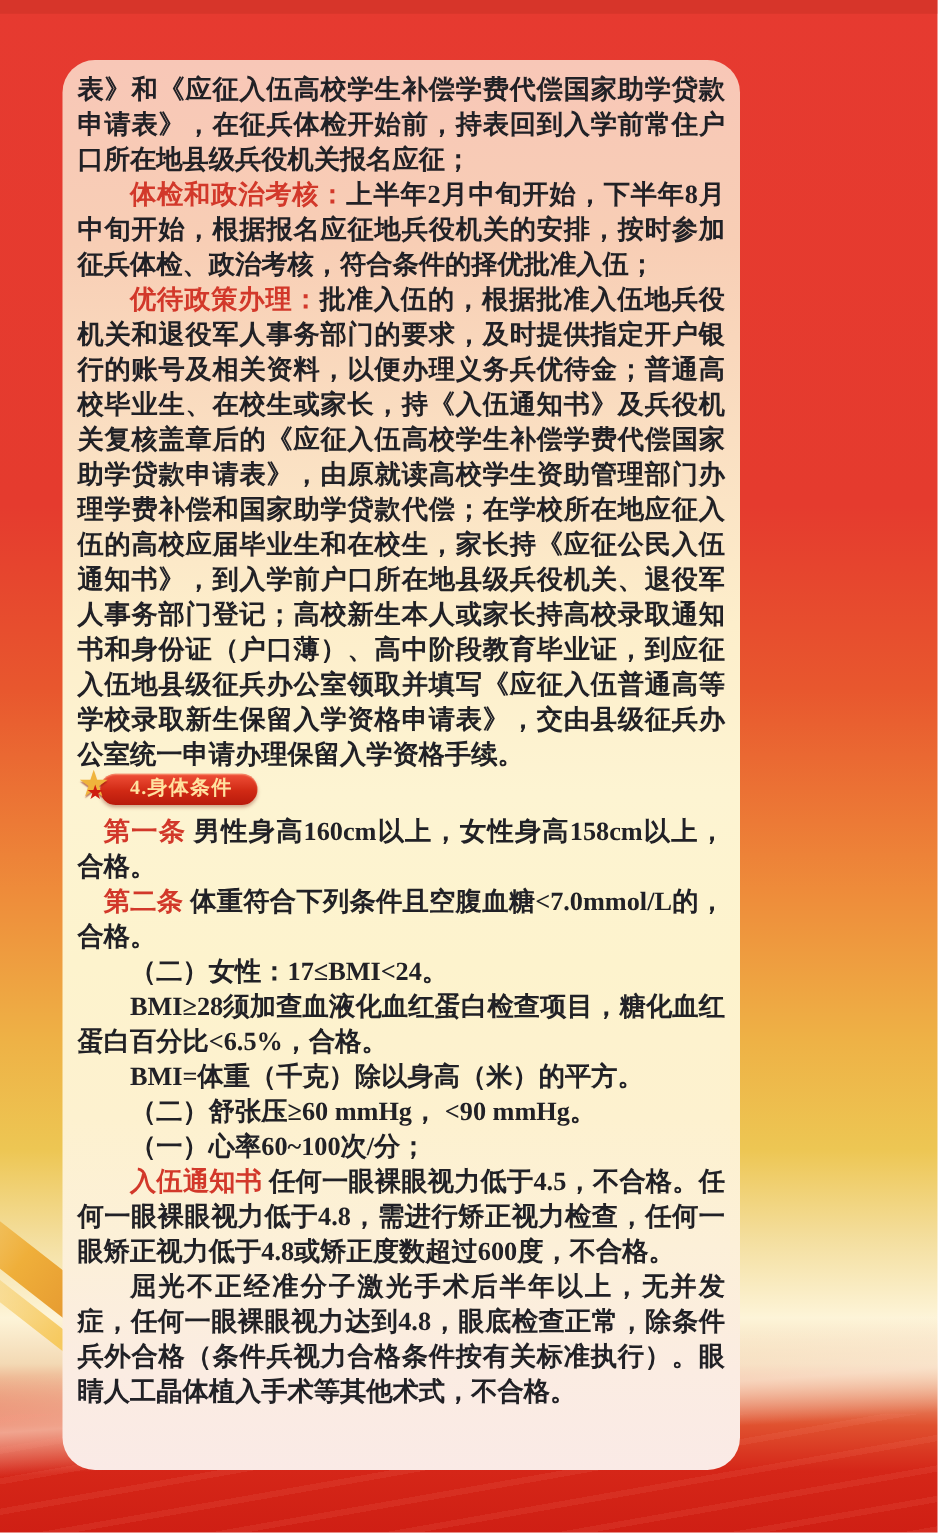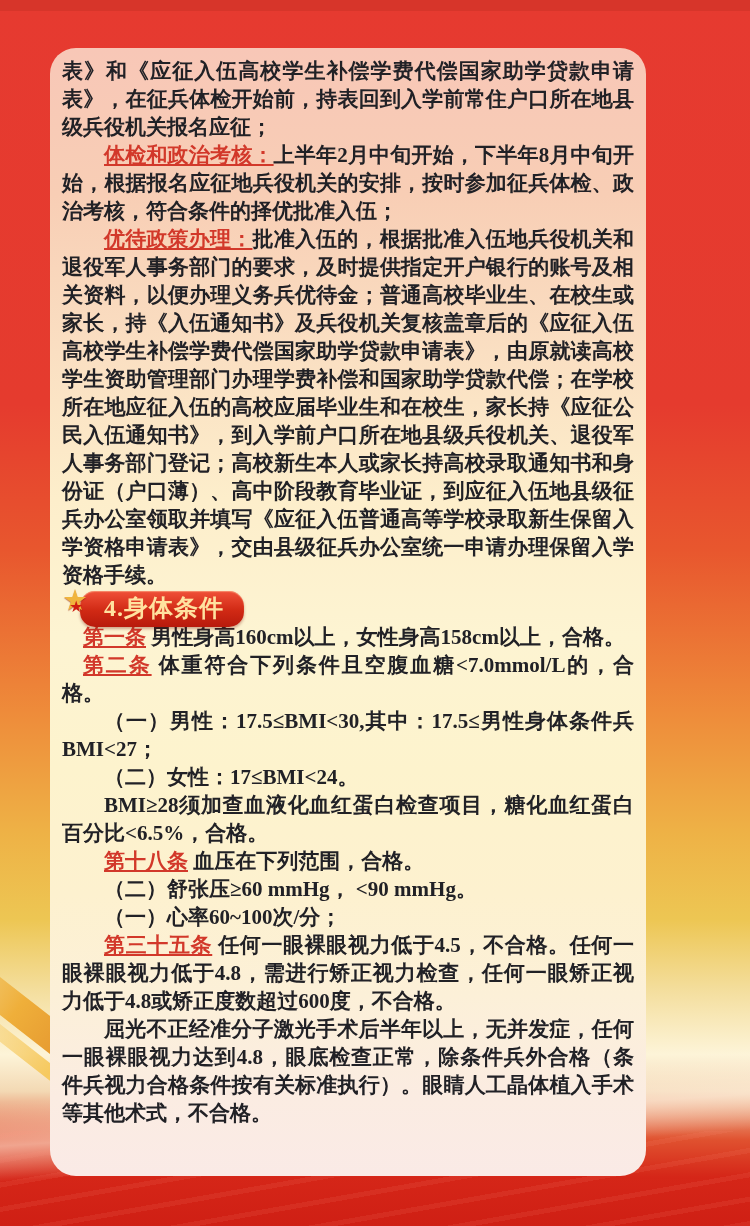--- a/index.html
+++ b/index.html
@@ -15,35 +15,35 @@
   .gold-swoosh{position:absolute;transform:rotate(38deg);border-radius:40px;}
   .gold-swoosh.s1{left:-90px;top:1020px;width:280px;height:30px;
     background:linear-gradient(90deg,rgba(240,170,50,0),#efaf3a 35%,#e2912d 65%,rgba(240,170,50,0));}
   .gold-swoosh.s2{left:-70px;top:1065px;width:240px;height:14px;
     background:linear-gradient(90deg,rgba(250,200,90,0),#f6c95e 50%,rgba(250,200,90,0));}
   .sheen{position:absolute;left:-60px;top:1075px;width:900px;height:80px;transform:rotate(-4deg);
     background:linear-gradient(180deg,rgba(255,245,232,0) 0%,rgba(255,238,224,.55) 55%,rgba(255,238,224,0) 100%);}
   .red-streaks{position:absolute;left:0;right:0;bottom:0;height:95px;
     background:repeating-linear-gradient(-10deg,rgba(255,150,130,.10) 0 5px,rgba(0,0,0,0) 5px 24px);}
   .panel{
-    position:absolute;left:50px;top:48px;width:596px;height:1128px;z-index:2;
+    position:absolute;left:50px;top:48px;width:542px;height:1128px;z-index:2;
     border-radius:26px;box-sizing:border-box;padding:9px 12px;overflow:hidden;
     background:linear-gradient(180deg,
       #f8c7b7 0%, #f8ceb5 13%, #fadfc2 27%, #fdeecb 40%, #fdf4d2 52%,
       #fdf3cd 64%, #fdf1cf 75%, #fcf0d8 84%, #fbece2 93%, #faeae6 100%);
   }
   .para{margin:0;font-size:21px;line-height:28px;font-weight:700;color:#212126;
     text-align:justify;text-justify:inter-ideograph;}
   .indent-1{text-indent:1em;}
   .indent-2{text-indent:2em;}
-  .seg-red{color:#d2382a;text-decoration:underline;}
+  .seg-red{color:#d2382a;}
   .badge-row{position:relative;height:32px;margin:1px 0 1px 2px;}
   .badge-pill{position:absolute;left:16px;top:1px;display:inline-block;
     background:linear-gradient(180deg,#f05038 0%,#d02914 55%,#b81a0c 100%);
-    color:#ffe2a0;border-radius:15px;padding:1px 20px 3px 24px;font-size:24px;font-weight:700;
+    color:#ffe2a0;border-radius:15px;padding:1px 20px 3px 24px;font-size:16px;font-weight:700;
     letter-spacing:1px;box-shadow:0 2px 3px rgba(120,20,10,.35), inset 0 1px 1px rgba(255,200,160,.5);}
   .star{position:relative;z-index:3;display:inline-block;width:30px;height:30px;vertical-align:middle;}
   .star .outer{position:absolute;left:0;top:-5px;font-size:29px;line-height:30px;color:#f0b43c;
     text-shadow:0 1px 1px rgba(140,25,10,.55);}
   .star .inner{position:absolute;left:7px;top:2px;font-size:16px;line-height:30px;color:#cf1d10;}
   .badge-row .star{position:absolute;left:-2px;top:0;}
 </style>
 </head>
 <body>
 
@@ -59,21 +59,20 @@
     <p class="para indent-2"><span class="seg-red">优待政策办理：</span><span class="seg-dark">批准入伍的，根据批准入伍地兵役机关和退役军人事务部门的要求，及时提供指定开户银行的账号及相关资料，以便办理义务兵优待金；普通高校毕业生、在校生或家长，持《入伍通知书》及兵役机关复核盖章后的《应征入伍高校学生补偿学费代偿国家助学贷款申请表》，由原就读高校学生资助管理部门办理学费补偿和国家助学贷款代偿；在学校所在地应征入伍的高校应届毕业生和在校生，家长持《应征公民入伍通知书》，到入学前户口所在地县级兵役机关、退役军人事务部门登记；高校新生本人或家长持高校录取通知书和身份证（户口薄）、高中阶段教育毕业证，到应征入伍地县级征兵办公室领取并填写《应征入伍普通高等学校录取新生保留入学资格申请表》，交由县级征兵办公室统一申请办理保留入学资格手续。</span></p>
     <div class="badge-row">
       <span class="badge-pill">4.身体条件</span>
       <span class="star">
         <span class="outer">★</span>
         <span class="inner">★</span>
       </span>
     </div>
     <p class="para indent-1"><span class="seg-red">第一条</span><span class="seg-dark"> 男性身高160cm以上，女性身高158cm以上，合格。</span></p>
     <p class="para indent-1"><span class="seg-red">第二条</span><span class="seg-dark"> 体重符合下列条件且空腹血糖&lt;7.0mmol/L的，合格。</span></p>
-    <p class="para indent-2"><span class="seg-dark">（一）男性：17.5≤BMI&lt;30,其中：17.5≤男性身体条件兵BMI&lt;27；</span></p>
     <p class="para indent-2"><span class="seg-dark">（二）女性：17≤BMI&lt;24。</span></p>
     <p class="para indent-2"><span class="seg-dark">BMI≥28须加查血液化血红蛋白检查项目，糖化血红蛋白百分比&lt;6.5%，合格。</span></p>
-    <p class="para indent-2"><span class="seg-red">第十八条</span><span class="seg-dark"> 血压在下列范围，合格。</span></p>
+    <p class="para indent-2"><span class="seg-dark">BMI=体重（千克）除以身高（米）的平方。</span></p>
     <p class="para indent-2"><span class="seg-dark">（二）舒张压≥60 mmHg， &lt;90 mmHg。</span></p>
     <p class="para indent-2"><span class="seg-dark">（一）心率60~100次/分；</span></p>
-    <p class="para indent-2"><span class="seg-red">第三十五条</span><span class="seg-dark"> 任何一眼裸眼视力低于4.5，不合格。任何一眼裸眼视力低于4.8，需进行矫正视力检查，任何一眼矫正视力低于4.8或矫正度数超过600度，不合格。</span></p>
+    <p class="para indent-2"><span class="seg-red">入伍通知书</span><span class="seg-dark"> 任何一眼裸眼视力低于4.5，不合格。任何一眼裸眼视力低于4.8，需进行矫正视力检查，任何一眼矫正视力低于4.8或矫正度数超过600度，不合格。</span></p>
     <p class="para indent-2"><span class="seg-dark">屈光不正经准分子激光手术后半年以上，无并发症，任何一眼裸眼视力达到4.8，眼底检查正常，除条件兵外合格（条件兵视力合格条件按有关标准执行）。眼睛人工晶体植入手术等其他术式，不合格。</span></p>
   </div>
 
 </body></html>

